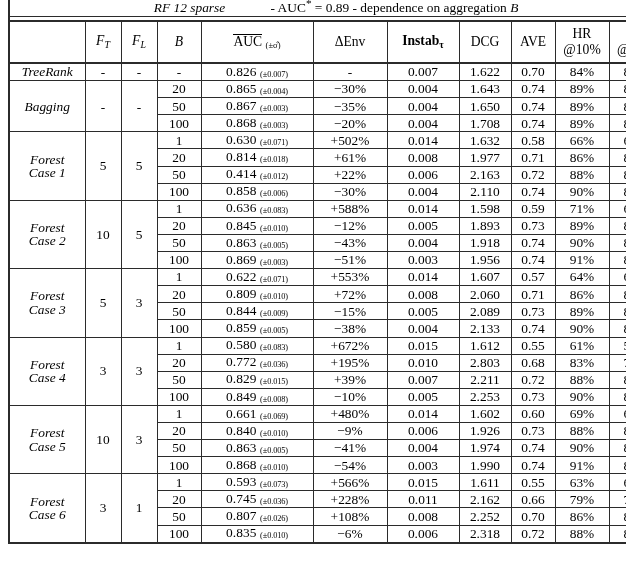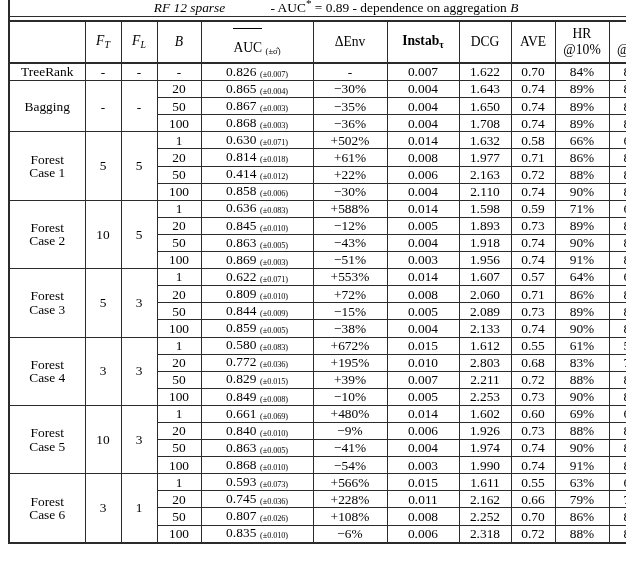--- a/index.html
+++ b/index.html
@@ -73,30 +73,31 @@
     font-size: 13.6px;
     border-top: 2px solid #2b2b2b;
     border-bottom: 2px solid #2b2b2b;
   }
   .hdr-two-line { line-height: 1.15; }
   .mathit { font-style: italic; }
   .sub { font-size: 0.72em; vertical-align: -0.28em; font-style: normal; }
   .subit { font-size: 0.72em; vertical-align: -0.28em; font-style: italic; }
   .overline-auc {
     border-top: 1px solid #000;
-    padding-top: 12px;
+    padding-top: 0px;
     display: inline-block;
     line-height: 1.0;
   }
   .sigmapar { font-size: 0.63em; vertical-align: -0.18em; }
   .bold { font-weight: bold; }
 
   
   tr.data-row td { height: 16.1px; font-size: 13.4px; }
   td.label-cell {
+    font-style: italic;
     font-size: 13.4px;
     line-height: 1.55;
   }
   td.group-sep-top { border-top: 2px solid #2b2b2b; }
   .inner-line td { border-top: none; border-bottom: none; }
 
   
   col.c-model { width: 76px; }
   col.c-ft    { width: 36px; }
   col.c-fl    { width: 36px; }
@@ -186,21 +187,21 @@
           <td class="">−35%</td>
           <td class="">0.004</td>
           <td class="">1.650</td>
           <td class="">0.74</td>
           <td class="">89%</td>
           <td class="">88%</td>
         </tr>
         <tr class="data-row inner-line">
           <td class="">100</td>
           <td class=""><span class="auc-main">0.868</span> <span class="pm">(±0.003)</span></td>
-          <td class="">−36%</td>
+          <td class="">−20%</td>
           <td class="">0.004</td>
           <td class="">1.708</td>
           <td class="">0.74</td>
           <td class="">89%</td>
           <td class="">88%</td>
         </tr>
         <tr class="data-row">
           <td class="label-cell group-sep-top" rowspan="4">Forest<br>Case 1</td>
           <td class="group-sep-top" rowspan="4">5</td>
           <td class="group-sep-top" rowspan="4">5</td>

